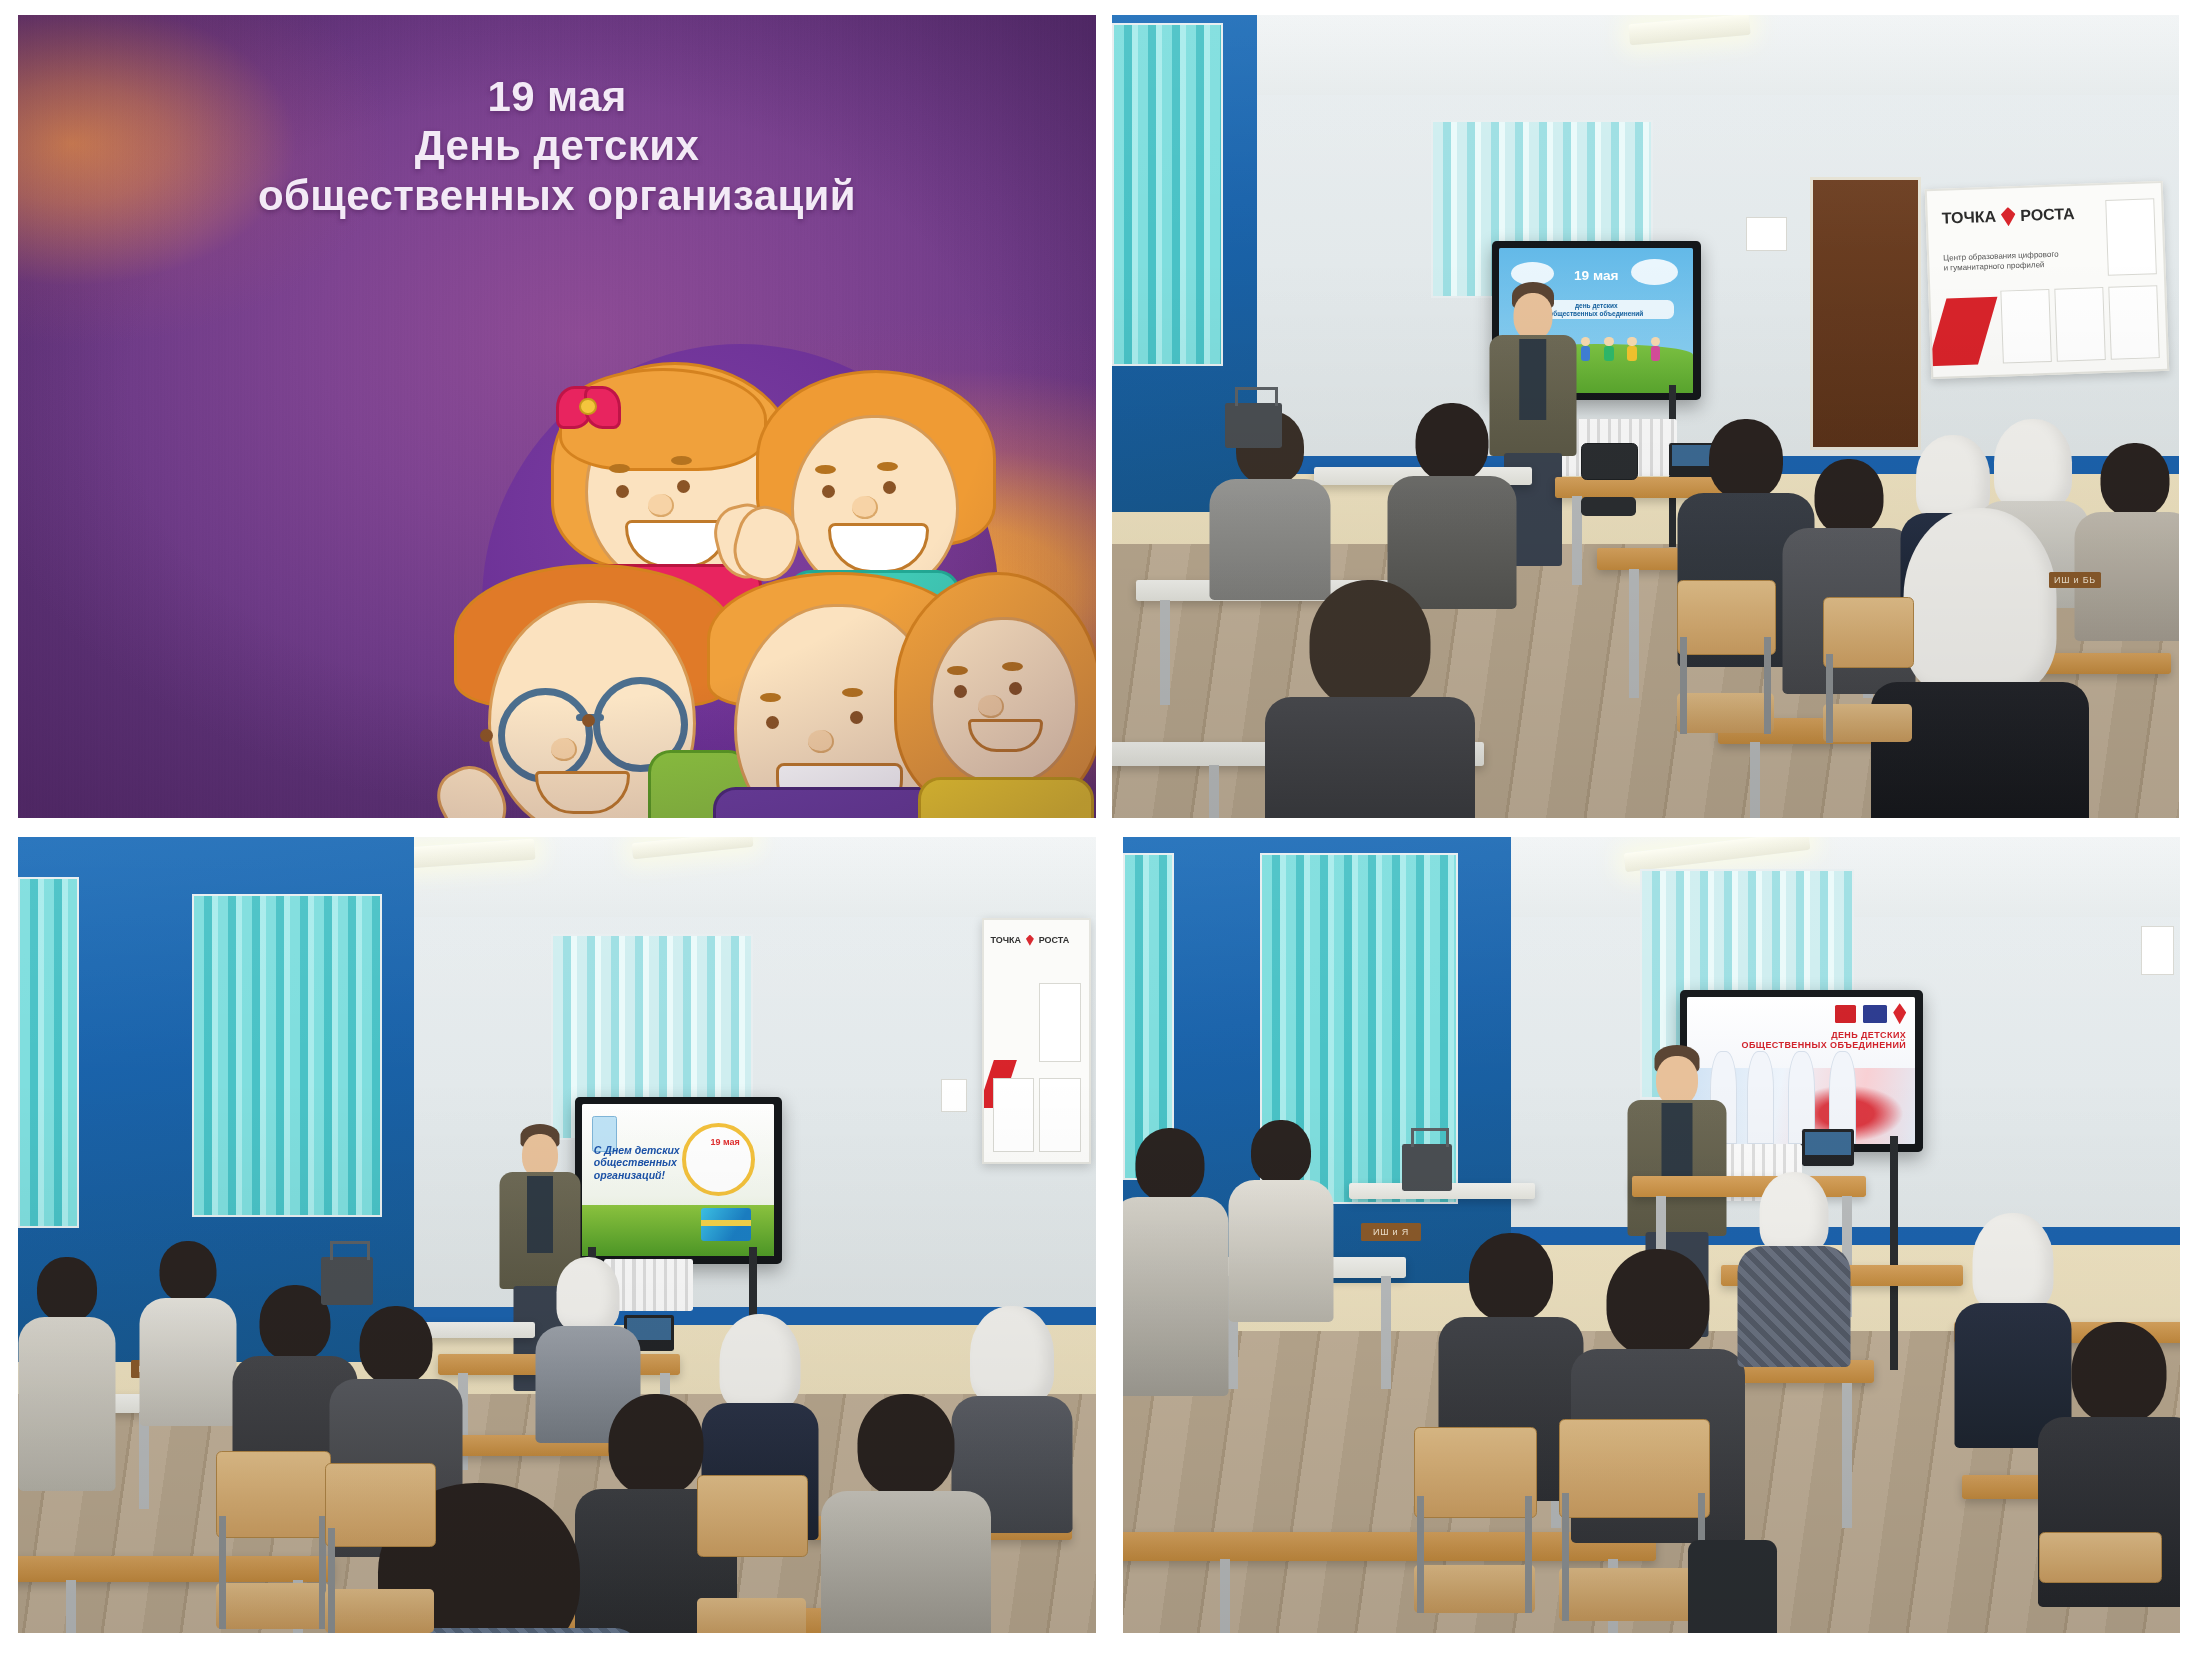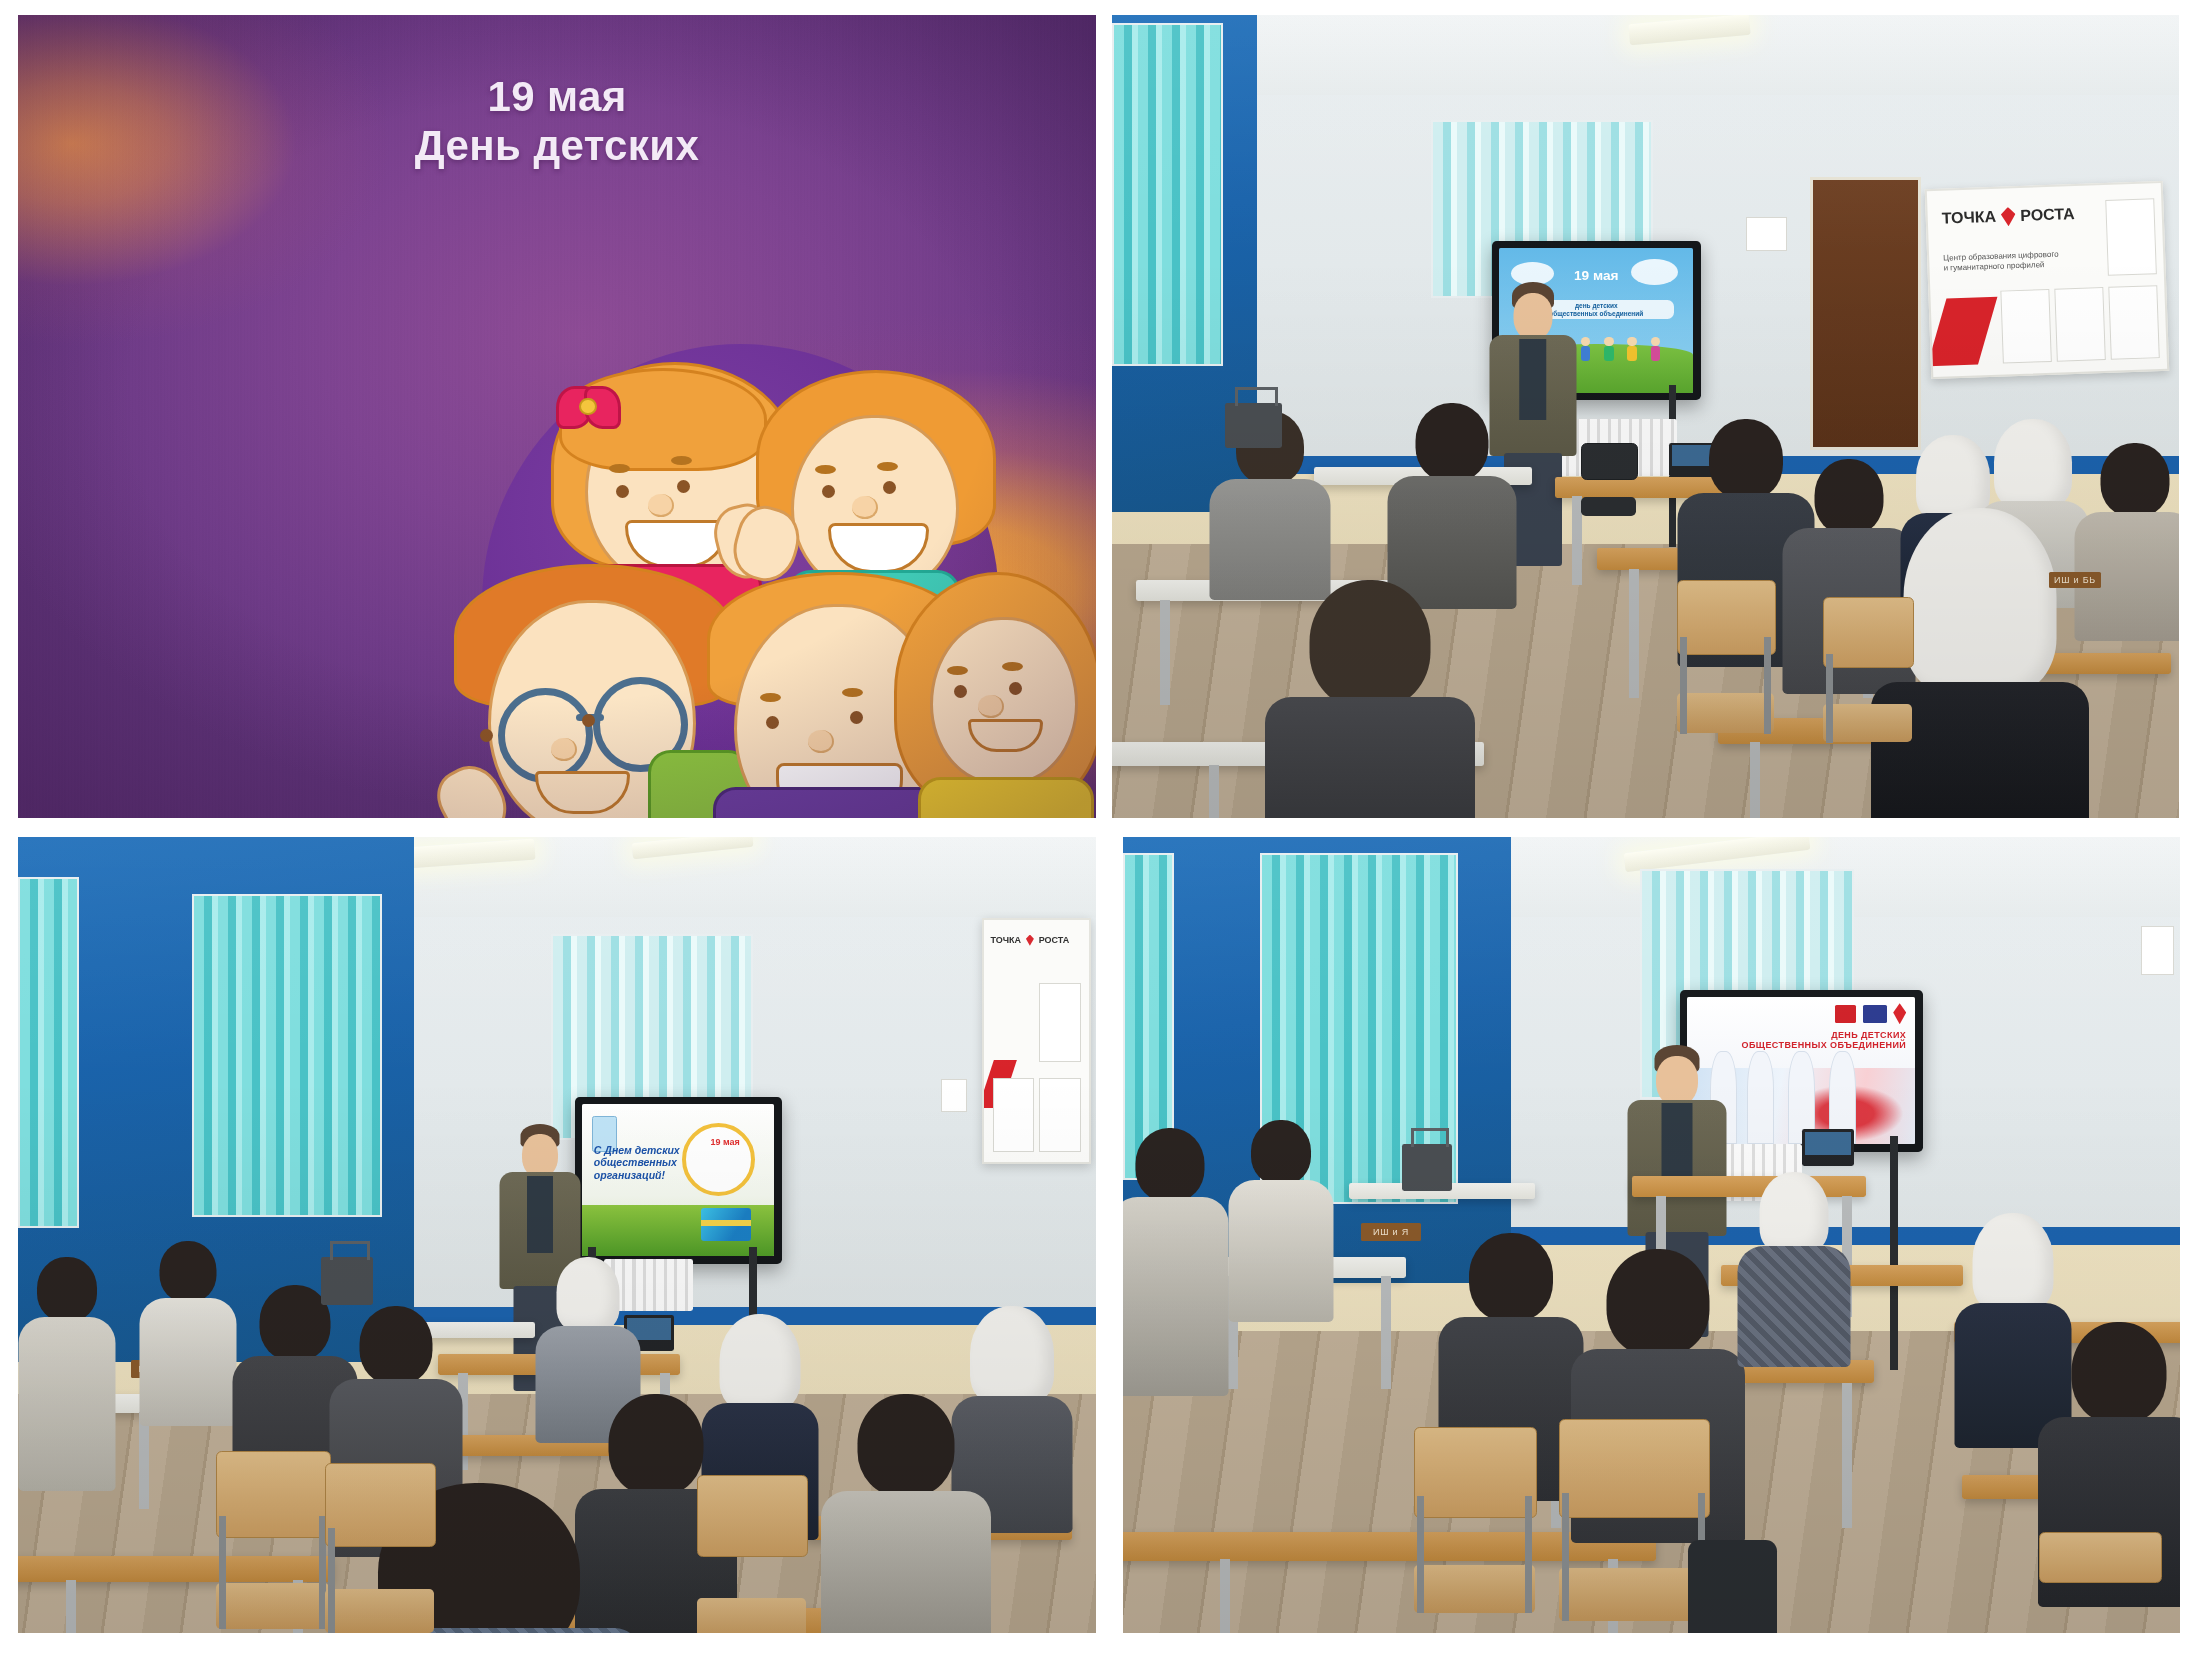--- a/index.html
+++ b/index.html
@@ -232,20 +232,21 @@
       <div class="nose" style="left:84px;top:123px;"></div>
       <div class="mouth" style="left:74px;top:147px;width:69px;height:27.5px;border-radius:4.8px 4.8px 32px 32px;background:#fbe2bf;"></div>
       <div class="body-sh" style="left:24px;top:205px;width:170px;height:65px;background:#f5d32e;border:3.2px solid #cda716;"></div>
     </div>
 
     <div class="poster-vignette"></div>
 
     <div class="poster-text">
       <div class="pt-l1">19 мая</div>
       <div class="pt-l2">День детских</div>
+      <div class="pt-l3">общественных организаций</div>
     </div>
   </div>
 
   <div class="panel" id="p2">
     <div class="room">
       <div class="r-upperwall"></div>
       <div class="r-ceiling"></div>
       <div class="r-lamp" style="left:517px;top:4.8px;width:121px;height:21px;transform:rotate(-5deg);"></div>
       <div class="r-lowerwall" style="top:56%;background:linear-gradient(180deg,#efe3c2,#e8dab2);"></div>
       <div class="r-stripe" style="top:55%;"></div>

